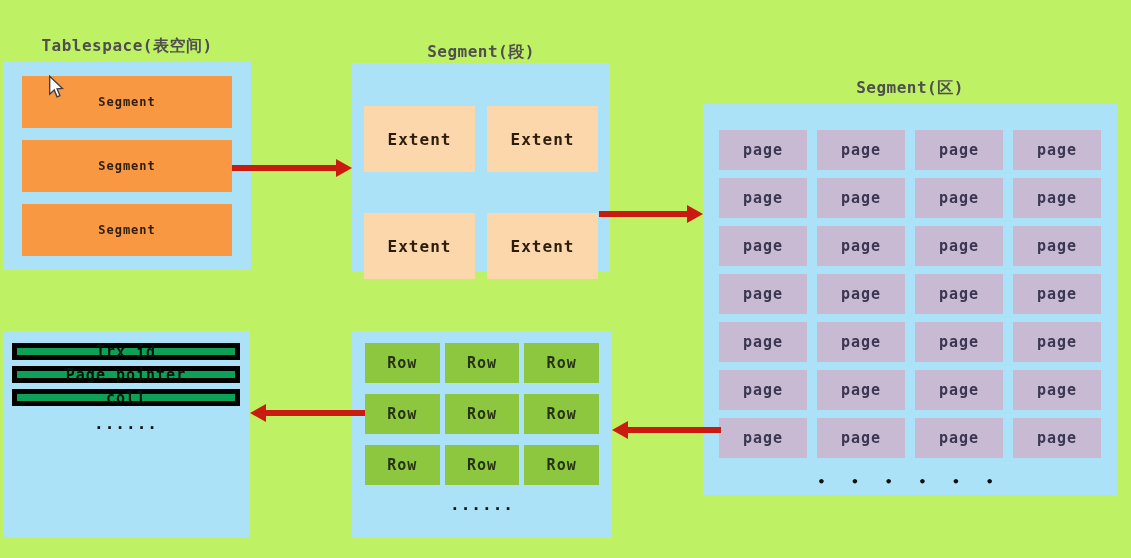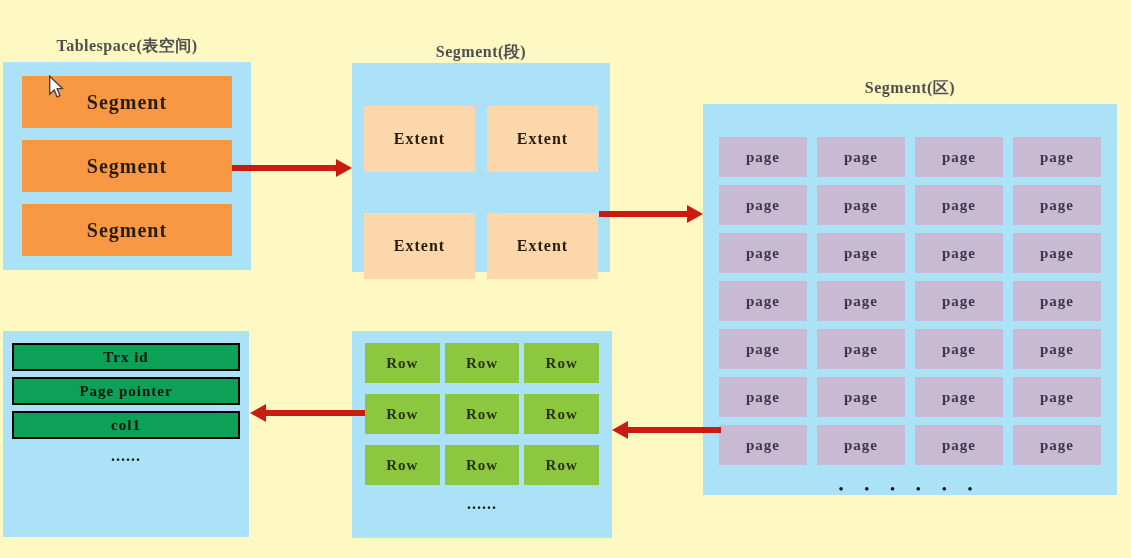--- a/index.html
+++ b/index.html
@@ -1,47 +1,47 @@
 <!DOCTYPE html>
 <html><head>
 <meta charset="utf-8">
 <style>
   html,body{margin:0;padding:0;}
   body{background:#f0f0ef;font-family:"DejaVu Sans Mono","Liberation Mono",monospace;}
-  .canvas{position:relative;width:1131px;height:558px;background:#fef9c3;overflow:hidden;font-family:Liberation Serif, serif;}
+  .canvas{position:relative;width:1131px;height:558px;background:#bef264;overflow:hidden;}
 
   .title{position:absolute;text-align:center;font-weight:bold;font-size:16px;color:#4f4f4f;letter-spacing:0.5px;}
   .bluebox{position:absolute;background:#abe2f8;box-sizing:border-box;}
 
   
   .bluebox.tablespace{left:3px;top:62px;width:248px;height:208px;padding:14px 19px 0;}
   .seg-bar{height:52px;margin-bottom:12px;background:#f89843;display:flex;align-items:center;justify-content:center;
-           font-weight:bold;font-size:20px;color:#2b1c0c;letter-spacing:1px;}
+           font-weight:bold;font-size:12px;color:#2b1c0c;letter-spacing:1px;}
 
   
   .bluebox.segment{left:352px;top:63px;width:258px;height:209px;padding:27px 12px 0;
                    display:grid;grid-template-columns:1fr 1fr;gap:25px 12px;align-content:start;}
   .extent-cell{height:66px;background:#fbd7ab;display:flex;align-items:center;justify-content:center;
                font-weight:bold;font-size:16px;color:#2b1c0c;letter-spacing:1px;margin-top:16px;}
 
   
-  .bluebox.extent{left:703px;top:104px;width:414px;height:391px;padding:33px 16px 0;}
+  .bluebox.extent{left:703px;top:104px;width:414px;height:391px;padding:26px 16px 0;}
   .page-grid{display:grid;grid-template-columns:repeat(4,1fr);gap:8px 10px;}
   .page-cell{height:40px;background:#c8bad3;display:flex;align-items:center;justify-content:center;
              font-weight:bold;font-size:15px;color:#3b3752;letter-spacing:1px;}
 
   
   .bluebox.page{left:352px;top:331px;width:260px;height:207px;padding:12px 13px 0;}
   .row-grid{display:grid;grid-template-columns:repeat(3,1fr);gap:11px 5px;}
   .row-cell{height:40px;background:#8dc63f;display:flex;align-items:center;justify-content:center;
             font-weight:bold;font-size:15px;color:#263312;letter-spacing:1px;}
 
   
   .bluebox.rowbox{left:3px;top:331px;width:246px;height:206px;padding:12px 9px 0;}
-  .field-bar{height:28px;margin-bottom:6px;background:#0ca157;border:2px solid #000000;box-sizing:border-box;
+  .field-bar{height:17px;margin-bottom:6px;background:#0ca157;border:5px solid #000000;box-sizing:border-box;
              display:flex;align-items:center;justify-content:center;font-weight:bold;font-size:15px;color:#04160c;letter-spacing:1px;}
 
   .dots{text-align:center;font-weight:bold;color:#111;font-size:16px;letter-spacing:2px;}
   .dots.round{margin-top:16px;font-size:13px;letter-spacing:9px;}
   .dots.tight{margin-top:10px;letter-spacing:1px;}
 
   
   .arrow{position:absolute;height:18px;}
   .arrow .shaft{position:absolute;top:6px;height:6px;background:#cb1a10;}
   .arrow.right .shaft{left:0;right:13px;}

